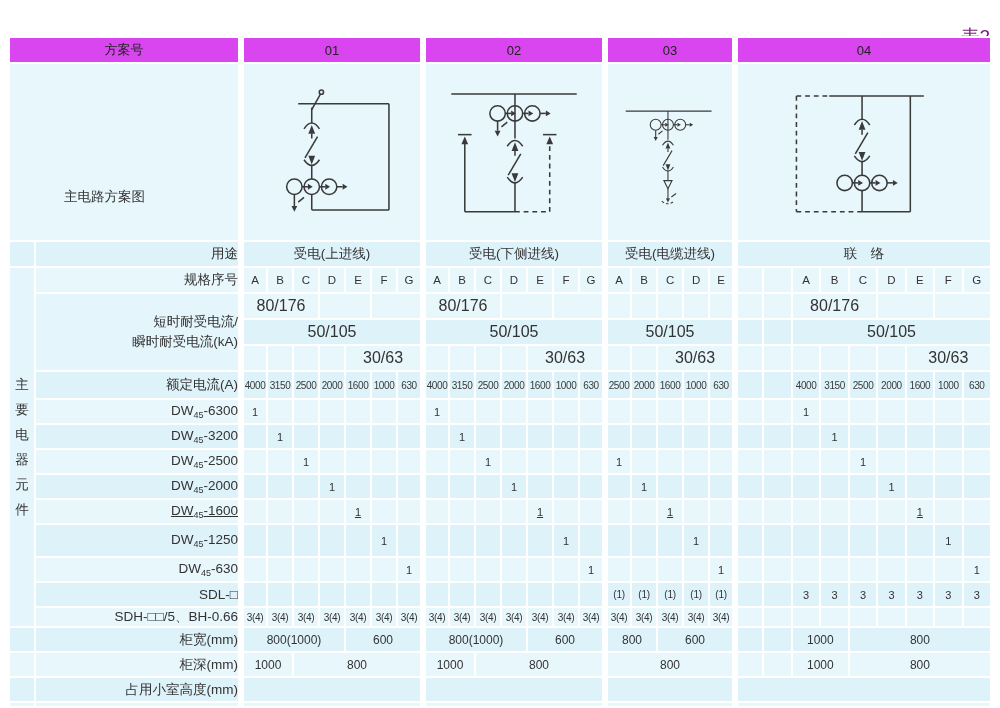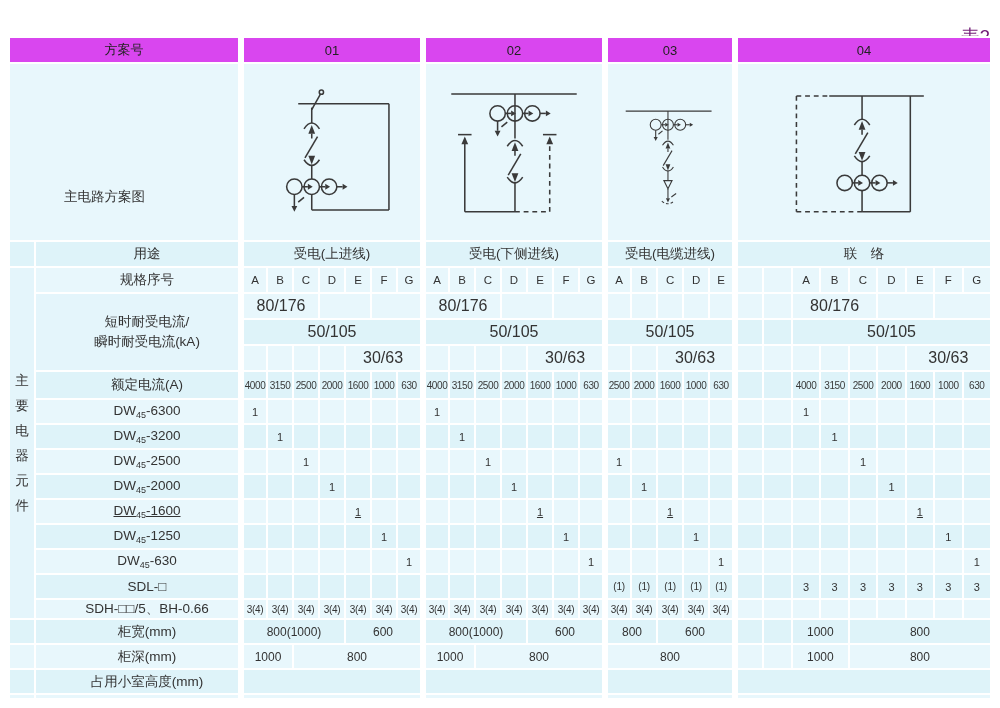--- a/index.html
+++ b/index.html
@@ -7,21 +7,21 @@
         font-family:"Liberation Sans","DejaVu Sans",sans-serif;color:#333;}
   #tag{position:absolute;top:24px;right:10px;font-size:19px;color:#701a75;}
   table{position:absolute;left:8px;top:36px;width:984px;border-collapse:collapse;table-layout:fixed;}
   td{border:2px solid #fff;padding:0;text-align:center;vertical-align:middle;overflow:hidden;
      font-size:13.5px;color:#333;}
   td.sep{border-left-width:6px;}
   tr.hdr td{background:#d946ef;font-size:13px;color:#222;}
   tr.rl td{background:#e8f7fc;}
   tr.rd td{background:#def3f9;}
   td.span-cell{background:#e4f5fb !important;}
-  td.lab{text-align:center;padding-left:20px;white-space:nowrap;}
+  td.lab{text-align:right;padding-left:20px;white-space:nowrap;}
   td.diag-lab{text-align:left;padding-left:54px;vertical-align:bottom;padding-bottom:34px;}
   td.diag{vertical-align:middle;}
   td.letter{font-size:11.5px;}
   td.num{font-size:10px;letter-spacing:-0.4px;color:#3a3a3a;}
   td.qty{font-size:11px;}
   td.qsm{font-size:10px;letter-spacing:-0.3px;}
   td.wv{font-size:16px;}
   td.bv{font-size:12px;}
   td.vlab span{display:block;line-height:25px;font-size:13.5px;}
   sub.dwsub{font-size:9px;vertical-align:-3px;}
@@ -492,21 +492,21 @@
           <td class="qty sep"></td>
           <td class="qty"></td>
           <td class="qty"></td>
           <td class="qty"></td>
           <td class="qty"></td>
           <td class="qty"></td>
           <td class="qty">1</td>
           <td class="qty"></td>
           <td class="qty"></td>
         </tr>
-        <tr class="rd" style="height: 25px;">
+        <tr class="rd" style="height: 33px;">
           <td class="lab"><span>DW</span><sub class="dwsub">45</sub><span>-1250</span></td>
           <td class="qty sep"></td>
           <td class="qty"></td>
           <td class="qty"></td>
           <td class="qty"></td>
           <td class="qty"></td>
           <td class="qty">1</td>
           <td class="qty"></td>
           <td class="qty sep"></td>
           <td class="qty"></td>

